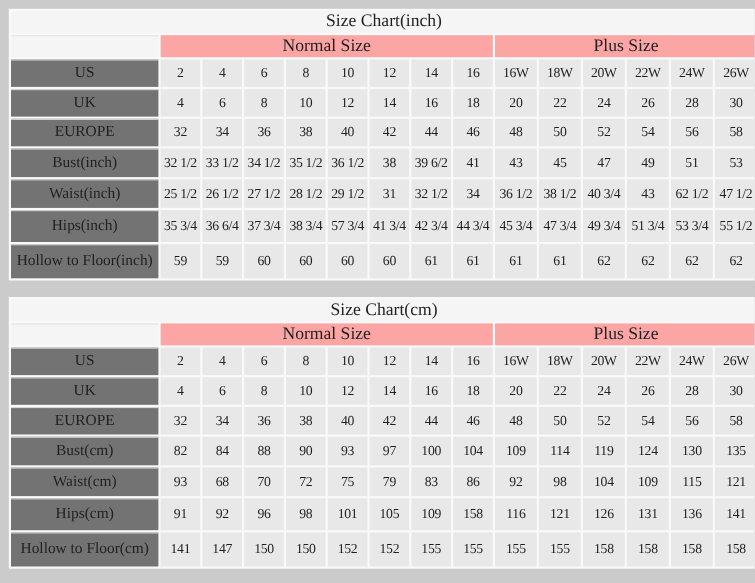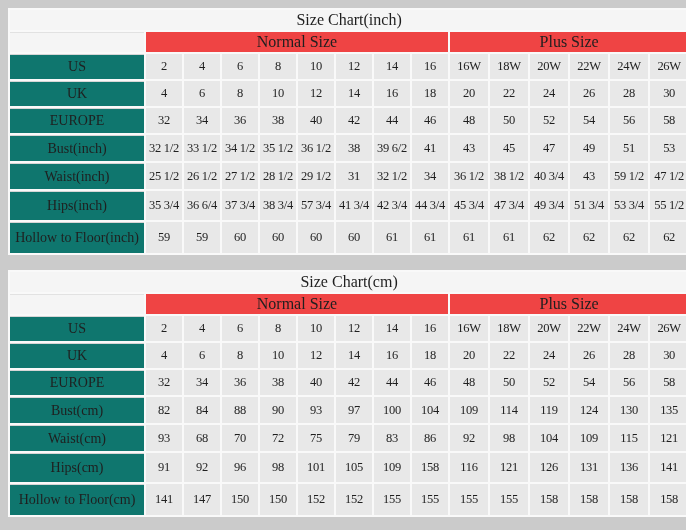--- a/index.html
+++ b/index.html
@@ -37,25 +37,25 @@
   }
   .title-cell {
     background: #f5f5f5;
     font-size: 16px;
   }
   .corner-cell {
     background: #f5f5f5;
     border-top: 1px solid #e2e2e2;
   }
   .group-header-cell {
-    background: #ef4444;
+    background: #fca5a5;
     font-size: 16px;
   }
   .label-cell {
-    background: #0f766e;
+    background: #737373;
     font-size: 14px;
     border-top: 1px solid #d6d6d6;
   }
   .value-cell {
     background: #e8e8e8;
     font-size: 12.5px;
     letter-spacing: -0.3px;
   }
   
   .size-chart tbody tr:nth-child(1) { height: 20px; }
@@ -174,21 +174,21 @@
           <td class="value-cell">27 1/2</td>
           <td class="value-cell">28 1/2</td>
           <td class="value-cell">29 1/2</td>
           <td class="value-cell">31</td>
           <td class="value-cell">32 1/2</td>
           <td class="value-cell">34</td>
           <td class="value-cell">36 1/2</td>
           <td class="value-cell">38 1/2</td>
           <td class="value-cell">40 3/4</td>
           <td class="value-cell">43</td>
-          <td class="value-cell">59 1/2</td>
+          <td class="value-cell">62 1/2</td>
           <td class="value-cell">47 1/2</td>
         </tr>
         <tr>
           <td class="label-cell">Hips(inch)</td>
           <td class="value-cell">35 3/4</td>
           <td class="value-cell">36 6/4</td>
           <td class="value-cell">37 3/4</td>
           <td class="value-cell">38 3/4</td>
           <td class="value-cell">57 3/4</td>
           <td class="value-cell">41 3/4</td>

